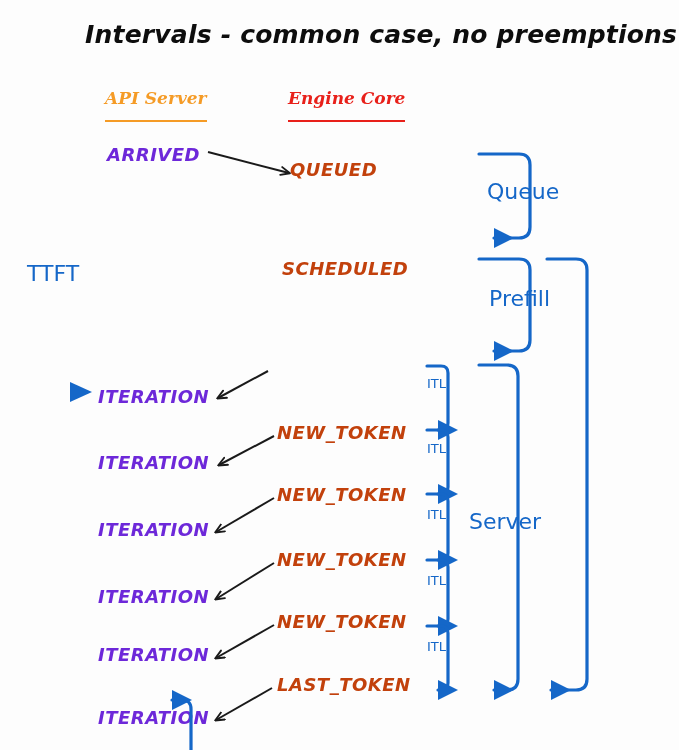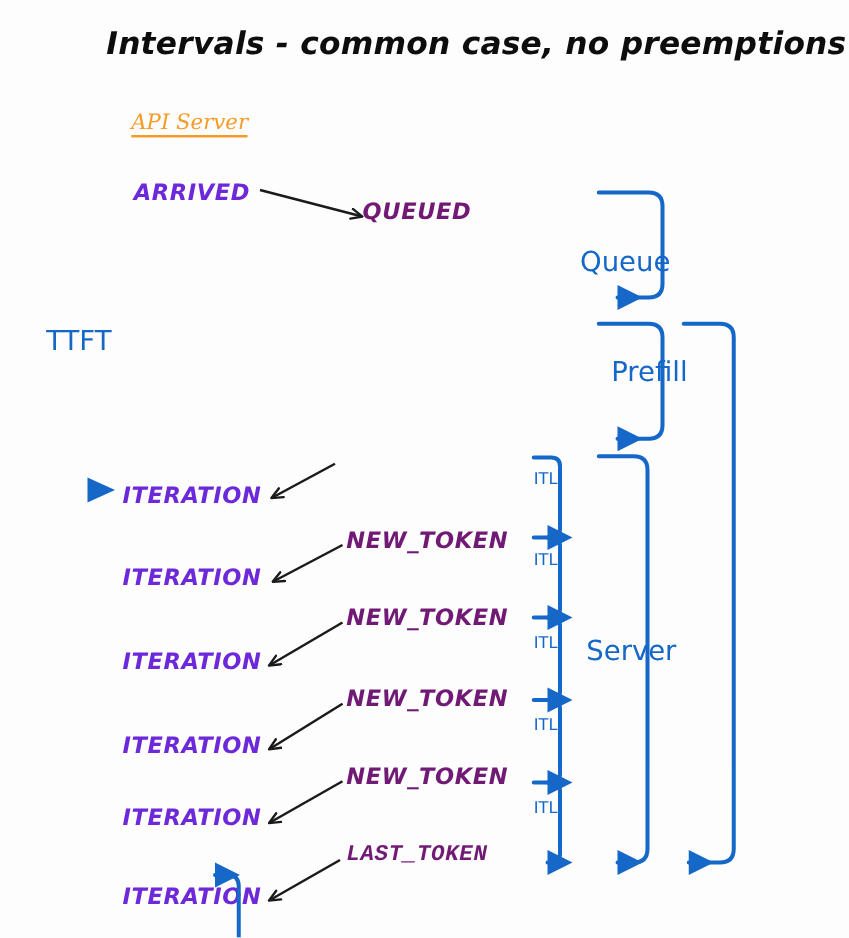--- a/index.html
+++ b/index.html
@@ -18,75 +18,77 @@
     font-weight:700;
     font-style:italic;
     font-size:25px;
     color:#0d0d0d;
     letter-spacing:.2px;
     white-space:nowrap;
   }
   .colhead{
     font-family:"DejaVu Serif", serif;
     font-style:italic;
-    font-weight:400;
+    font-weight:700;
     font-size:17px;
     white-space:nowrap;
     border-bottom:2px solid currentColor;
-    padding-bottom:0;
+    padding-bottom:12px;
     line-height:1.05;
   }
   .api{color:#f59b26;}
   .eng{color:#e8201a;}
 
   .state{
     font-family:"DejaVu Sans", sans-serif;
     font-style:italic;
     font-weight:700;
     font-size:18px;
     letter-spacing:.5px;
     white-space:nowrap;
   }
   .state.api{color:#6d28d9;}
-  .state.eng{color:#701a75;}
+  .state.eng{color:#c2410c;}
 
   .bluelabel{
     color:#1567c8;
     font-family:"DejaVu Sans", sans-serif;
     font-size:22px;
     white-space:nowrap;
     line-height:1;
   }
   .bluelabel.small{font-size:13px;}
 
   svg{overflow:visible;}
 </style>
 </head>
 <body>
 
 <div id="stage">
 
   <div class="abs title" style="left:85px;top:20px;">Intervals - common case, no preemptions</div>
 
   <div class="abs colhead api" style="left:105px;top:90px;">API Server</div>
+  <div class="abs colhead eng" style="left:288px;top:90px;">Engine Core</div>
 
   <div class="abs state api" style="left:107px;top:144px;">ARRIVED</div>
   <div class="abs state api" style="left:98px;top:386px;">ITERATION</div>
   <div class="abs state api" style="left:98px;top:452px;">ITERATION</div>
   <div class="abs state api" style="left:98px;top:519px;">ITERATION</div>
   <div class="abs state api" style="left:98px;top:586px;">ITERATION</div>
   <div class="abs state api" style="left:98px;top:644px;">ITERATION</div>
   <div class="abs state api" style="left:98px;top:707px;">ITERATION</div>
 
   <div class="abs state eng" style="left:290px;top:159px;">QUEUED</div>
+  <div class="abs state eng" style="left:282px;top:258px;">SCHEDULED</div>
   <div class="abs state eng" style="left:277px;top:422px;">NEW_TOKEN</div>
   <div class="abs state eng" style="left:277px;top:484px;">NEW_TOKEN</div>
   <div class="abs state eng" style="left:277px;top:549px;">NEW_TOKEN</div>
   <div class="abs state eng" style="left:277px;top:611px;">NEW_TOKEN</div>
-  <div class="abs state eng" style="left:277px;top:674px;font-family:Liberation Mono, monospace;">LAST_TOKEN</div>
+  <div class="abs state eng" style="left:277px;top:674px;">LAST_TOKEN</div>
 
   <svg class="abs" style="left:0;top:0;" width="679" height="750">
     <defs>
       <marker id="bkArrow" markerWidth="11" markerHeight="11" refX="9" refY="5" orient="auto" markerUnits="userSpaceOnUse">
         <path d="M1,1 L10,5 L1,9" fill="none" stroke="#1a1a1a" stroke-width="1.9" stroke-linecap="round" stroke-linejoin="round"></path>
       </marker>
     </defs>
 
     <path d="M208,152 L289,173" fill="none" stroke="#1a1a1a" stroke-width="2" marker-end="url(#bkArrow)"></path>
 
@@ -141,22 +143,22 @@
     </g>
     <g>
       <path d="M427,626 L441,626 Q448,626 448,633 L448,683 Q448,690 441,690 L438,690" fill="none" stroke="#1567c8" stroke-width="3.2" stroke-linecap="round" marker-end="url(#blArrowL)"></path>
     </g>
   </svg>
 
   <svg class="abs" style="left:0;top:0;" width="679" height="750">
     <path d="M70,382 L70,402 L92,392 Z" fill="#1567c8"></path>
   </svg>
 
-  <div class="abs bluelabel" style="left:37px;top:263px;">TTFT</div>
-  <div class="abs bluelabel" style="left:464px;top:181px;margin-top:19px;">Queue</div>
+  <div class="abs bluelabel" style="left:27px;top:263px;">TTFT</div>
+  <div class="abs bluelabel" style="left:487px;top:181px;">Queue</div>
   <div class="abs bluelabel" style="left:489px;top:288px;">Prefill</div>
   <div class="abs bluelabel" style="left:469px;top:511px;">Server</div>
 
   <div class="abs bluelabel small" style="left:427px;top:377px;">ITL</div>
   <div class="abs bluelabel small" style="left:427px;top:442px;">ITL</div>
   <div class="abs bluelabel small" style="left:427px;top:508px;">ITL</div>
   <div class="abs bluelabel small" style="left:427px;top:574px;">ITL</div>
   <div class="abs bluelabel small" style="left:427px;top:640px;">ITL</div>
 
 </div>

